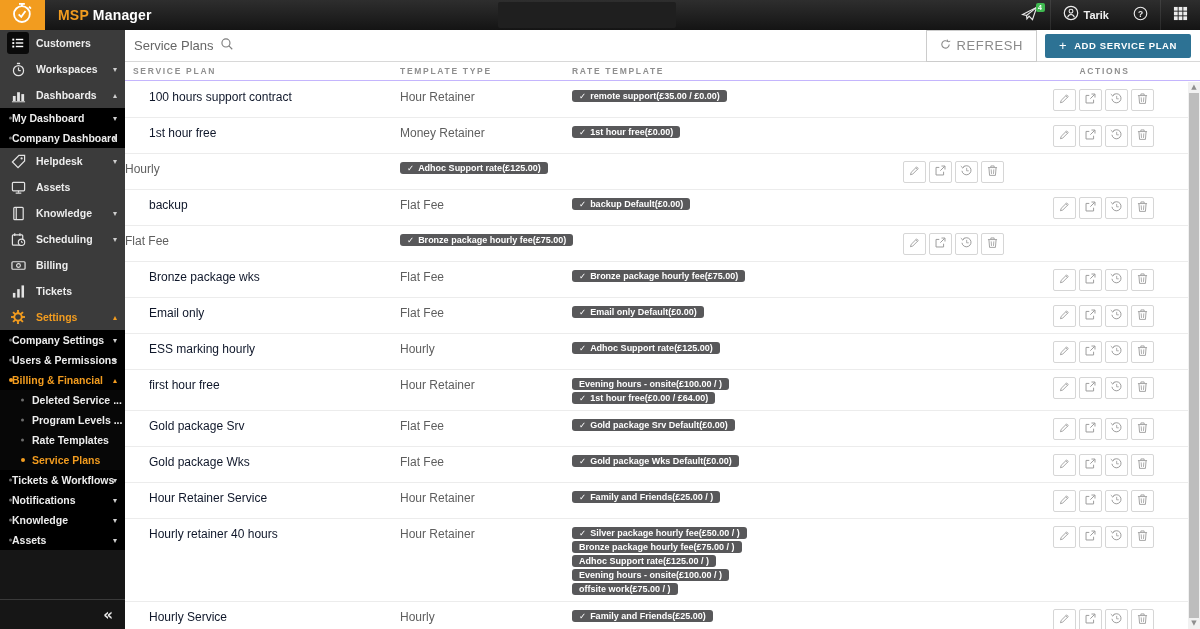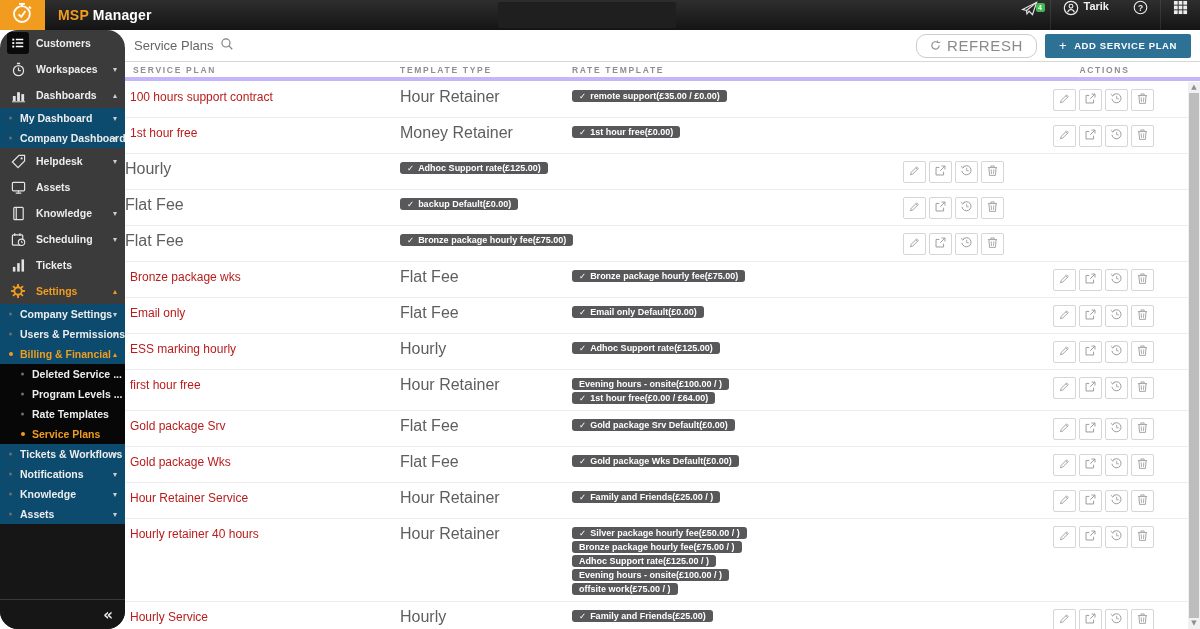--- a/index.html
+++ b/index.html
@@ -8,32 +8,32 @@
   .app { position:relative; width:1200px; height:629px; overflow:hidden; background:#fff; }
 
   
   .topbar { position:absolute; top:0; left:0; width:1200px; height:30px;
     background:linear-gradient(#2e2e2e,#141414); display:flex; align-items:center; z-index:10; }
   .logo { width:45px; height:30px; background:var(--orange); display:flex; align-items:center; justify-content:center; flex:0 0 auto; }
   .brand { margin-left:13px; font-size:14px; font-weight:bold; color:#fff; letter-spacing:.2px; }
   .brand .o { color:var(--orange); }
   .topsearch { position:absolute; left:498px; top:2px; width:178px; height:26px; background:#1f1f1f; border-radius:2px; }
   .topright { margin-left:auto; display:flex; align-items:center; height:100%; }
-  .topbtn { height:100%; display:flex; padding:0 12px; position:relative; cursor:pointer; }
+  .topbtn { height:100%; display:flex; align-items:center; padding:0 12px; position:relative; cursor:pointer; }
   .tdivider { width:1px; height:100%; background:rgba(255,255,255,.09); }
   .nbadge { position:absolute; top:3px; right:5px; min-width:9px; height:9px; line-height:9px;
     background:var(--green); color:#fff; font-size:7px; font-weight:bold; text-align:center; border-radius:2px; padding:0 1px; }
   .username { color:#f0f0f0; font-size:11px; font-weight:bold; margin-left:5px; }
 
   
   .sidebar { position:absolute; top:30px; left:0; width:125px; height:599px; background:#3b3b3b;
-    display:flex; flex-direction:column; overflow:hidden;border-radius:18px; }
+    display:flex; flex-direction:column; overflow:hidden; }
   .snav { position:relative; display:flex; align-items:center; flex:0 0 auto; cursor:pointer; }
   .snav.lvl1 { height:26px; padding-left:7px; }
-  .snav.lvl2 { height:20px; padding-left:20px; background:#0c4a6e; }
+  .snav.lvl2 { height:20px; padding-left:12px; background:#000000; }
   .snav.lvl3 { height:20px; padding-left:32px; background:#070707; }
   .slabel { font-size:10.5px; font-weight:bold; color:#ededed; white-space:nowrap; overflow:hidden; }
   .snav.orange .slabel, .snav.orange .caret { color:var(--orange); }
   .caret { position:absolute; right:8px; top:50%; transform:translateY(-50%);
     font-family:"DejaVu Sans",sans-serif; font-size:8px; color:#cfcfcf; }
   .bullet { position:absolute; left:9px; top:50%; transform:translateY(-50%);
     width:3px; height:3px; border-radius:50%; background:#6d6d6d; }
   .lvl3 .bullet { left:21px; }
   .bullet.ob { background:var(--orange); width:4px; height:4px; }
   .sicon { width:22px; height:22px; display:flex; align-items:center; justify-content:center; margin-right:7px; flex:0 0 auto; }
@@ -42,39 +42,39 @@
   .sbottom { height:30px; flex:0 0 auto; background:#161616; border-top:1px solid #3a3a3a;
     display:flex; align-items:center; justify-content:flex-end; padding-right:12px; }
   .collapse { color:#e8e8e8; font-size:15px; font-weight:bold; cursor:pointer; font-family:"DejaVu Sans",sans-serif; }
 
   
   .content { position:absolute; top:30px; left:125px; width:1075px; height:599px; background:#fff; }
   .toolbar { height:32px; border-bottom:1px solid #d8d8d8; display:flex; align-items:center; padding:0 9px; }
   .ttitle { font-size:13px; color:#666; }
   .searchwrap { margin-left:7px; display:flex; align-items:center; cursor:pointer; }
   .tright { margin-left:auto; display:flex; align-items:center; gap:8px; }
-  .btn-refresh { height:24px; background:#fff; border:1px solid #ccc; border-radius:10px; color:#8a8a8a;
-    font-size:15px; letter-spacing:.6px; display:flex; align-items:center; gap:6px; padding:0 13px;
+  .btn-refresh { height:32px; background:#fff; border:1px solid #ccc; border-radius:0; color:#8a8a8a;
+    font-size:13px; letter-spacing:.6px; display:flex; align-items:center; gap:6px; padding:0 13px;
     font-family:"Liberation Sans",sans-serif; cursor:pointer; }
   .btn-add { height:24px; background:var(--blue); border:none; border-radius:2px; color:#fff;
     font-size:9.5px; font-weight:bold; letter-spacing:.6px; display:flex; align-items:center; gap:7px; padding:0 14px;
     font-family:"Liberation Sans",sans-serif; cursor:pointer; }
   .plus { font-size:13px; font-weight:normal; line-height:1; }
 
   .thead { display:grid; grid-template-columns:275px 172px 1fr 150px; height:19px; align-items:center;
-    border-bottom:4px solid #c4b5fd; }
+    border-bottom:1px solid #c4b5fd; }
   .th { font-size:8.5px; font-weight:bold; color:#8f8f8f; letter-spacing:1.7px; }
   .th1 { padding-left:8px; }
   .th4 { text-align:center; padding-right:41px; }
 
   .tbody { position:absolute; top:52px; left:0; width:1075px; height:547px; overflow:hidden; }
   .trow { display:grid; grid-template-columns:275px 172px 1fr 150px; align-items:start;
     border-bottom:1px solid #ececec; padding:7px 0 6px 0; }
-  .c1 { padding-left:5px; font-size:12px; color:#b91c1c; line-height:16px; }
-  .c2 { font-size:16px; color:#5e5e5e; line-height:16px; }
+  .c1 { padding-left:24px; font-size:12px; color:#0f172a; line-height:16px; }
+  .c2 { font-size:12px; color:#5e5e5e; line-height:16px; }
   .c3 { display:flex; flex-direction:column; align-items:flex-start; gap:2px; padding-top:1px; }
   .badge { background:var(--badge); color:#fff; font-size:9px; font-weight:bold; height:12px; line-height:12px;
     padding:0 7px; border-radius:3px; display:inline-flex; align-items:center; gap:4px; white-space:nowrap; }
   .bcheck { font-size:8.5px; font-family:"DejaVu Sans",sans-serif; }
   .c4 { display:flex; justify-content:flex-end; gap:3px; padding-right:46px; }
   .abtn { width:23px; height:22px; background:#fff; border:1px solid #d6d6d6; border-radius:2px;
     display:flex; align-items:center; justify-content:center; padding:0; cursor:pointer; }
 
   
   .vscroll { position:absolute; top:52px; right:0; width:12px; height:547px; background:#f1f1f1; z-index:5; }
@@ -248,20 +248,29 @@
               <line x1="11.2" y1="9.4" x2="11.2" y2="11" stroke="#e3e3e3"></line>
               <line x1="11.2" y1="11" x2="12.6" y2="11" stroke="#e3e3e3"></line>
             </svg>
           </span>
           <span class="slabel">Scheduling</span>
           <span class="caret">▾</span>
         </div>
         <div class="snav lvl1">
           <span class="sicon">
             <svg width="15" height="15" viewBox="0 0 16 16">
+              <rect x="1" y="4" width="14" height="8" rx="1" stroke="#e3e3e3" stroke-width="1.3" fill="none"></rect>
+              <circle cx="8" cy="8" r="2" stroke="#e3e3e3" stroke-width="1.2" fill="none"></circle>
+            </svg>
+          </span>
+          <span class="slabel">Billing</span>
+        </div>
+        <div class="snav lvl1">
+          <span class="sicon">
+            <svg width="15" height="15" viewBox="0 0 16 16">
               <g fill="#e3e3e3">
                 <rect x="2" y="9.5" width="2.7" height="5"></rect>
                 <rect x="6.6" y="5.5" width="2.7" height="9"></rect>
                 <rect x="11.2" y="1.5" width="2.7" height="13"></rect>
               </g>
             </svg>
           </span>
           <span class="slabel">Tickets</span>
         </div>
         <div class="snav lvl1 orange">
@@ -488,20 +497,21 @@
                   <path d="M3.6 4.8 L4.4 14 H11.6 L12.4 4.8" stroke="#9a9a9a" fill="none" stroke-width="1.1"></path>
                   <line x1="2.4" y1="4.4" x2="13.6" y2="4.4" stroke="#9a9a9a" stroke-width="1.1"></line>
                   <path d="M6 4.1 V2.4 H10 V4.1" stroke="#9a9a9a" fill="none" stroke-width="1.1"></path>
                   <line x1="6.4" y1="6.6" x2="6.8" y2="12.2" stroke="#9a9a9a"></line>
                   <line x1="9.6" y1="6.6" x2="9.2" y2="12.2" stroke="#9a9a9a"></line>
                 </svg></span>
             </button>
           </div>
         </div>
         <div class="trow">
+          <div class="c1">backup</div>
           <div class="c2">Flat Fee</div>
           <div class="c3">
             <span class="badge"><span class="bcheck">✓</span>backup Default(£0.00)</span>
           </div>
           <div class="c4">
             <button class="abtn">
               <span><svg width="13" height="13" viewBox="0 0 16 16">
                   <path d="M3 13.2 L3.9 10.3 L10.6 3.6 L12.6 5.6 L5.9 12.3 Z" stroke="#9a9a9a" fill="none" stroke-width="1.1"></path>
                   <line x1="9.6" y1="4.6" x2="11.6" y2="6.6" stroke="#9a9a9a" stroke-width="1.0"></line>
                 </svg></span>

